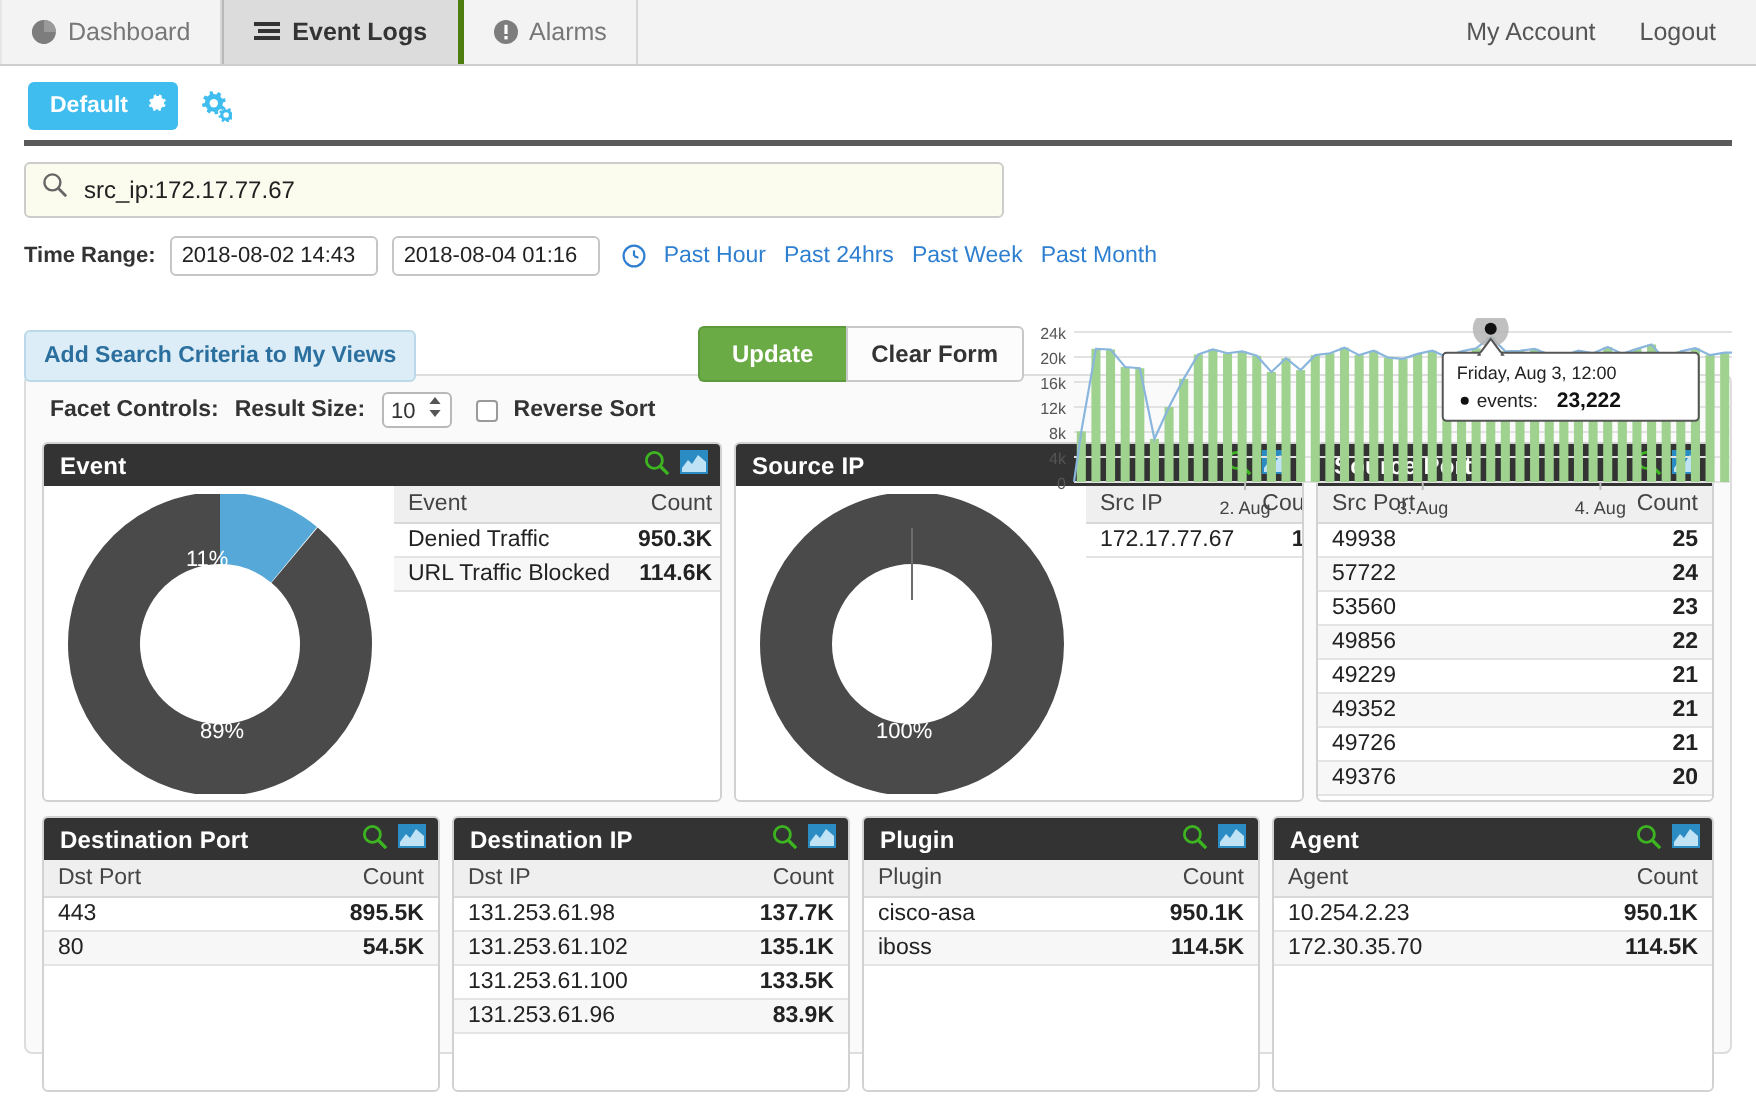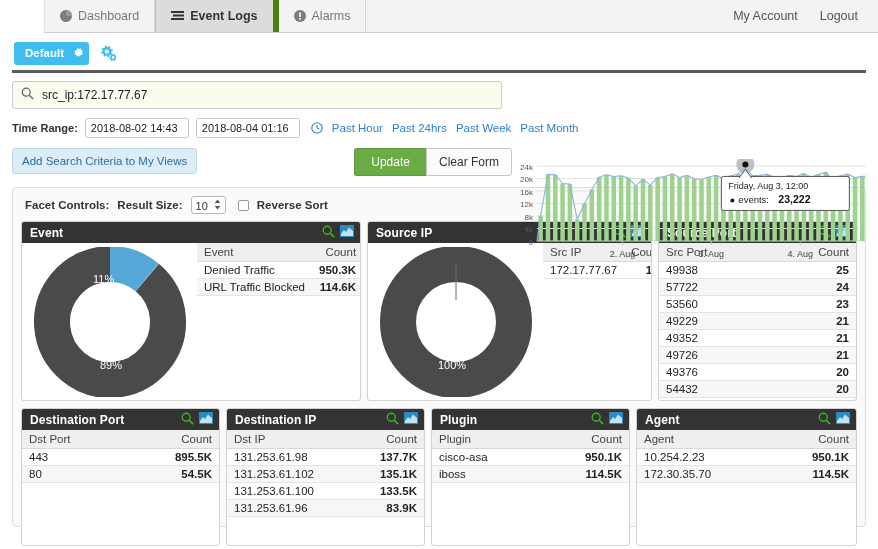--- a/index.html
+++ b/index.html
@@ -12,38 +12,37 @@
   body { position: relative; }
 
   
   .topnav {
     height: 33px;
     background: #f3f3f3;
     border-bottom: 1px solid #cfcfcf;
     display: flex;
     align-items: stretch;
     position: relative;
-    margin-left: 44px;
   }
   .tab {
     display: flex; align-items: center; gap: 6px;
     padding: 0 15px;
     font-size: 12.5px;
     color: #777;
     border-right: 1px solid #d7d7d7;
     background: #f3f3f3;
     cursor: pointer;
   }
   .tab:first-child { border-left: 1px solid #e6e6e6; }
   .tab.active {
     background: #dcdcdc;
     color: #333;
     font-weight: bold;
     border-left: 1px solid #b9b9b9;
-    border-right: 6px solid #4d7c0f;
+    border-right: 3px solid #4d7c0f;
   }
   .tab .ico { display:inline-flex; align-items:center; }
   .nav-right {
     margin-left: auto;
     display: flex; align-items: center; gap: 22px;
     padding-right: 20px;
     font-size: 12.5px; color: #555;
   }
   .nav-right span { cursor: pointer; }
 
@@ -104,21 +103,21 @@
     font-size: 11px;
     color: #222;
     padding: 3px 5px;
     width: 104px;
     height: 20px;
     display:flex; align-items:center;
   }
   .presets { display:flex; align-items:center; gap: 9px; margin-left: 4px; }
   .presets a { color: #2f7fd0; font-size: 11.5px; text-decoration: none; cursor:pointer; }
   .clock-ico { color:#2f7fd0; display:inline-flex; }
-  .btnrow { display:flex; align-items:flex-start; margin-top: 10px; width: 500px; }
+  .btnrow { display:flex; align-items:flex-end; margin-top: 25px; width: 500px; font-weight: bold; }
   .btn-add {
     background: #dcedf7;
     border: 1px solid #bcd9ea;
     border-radius: 3px;
     color: #2b6f9e;
     font-size: 11.5px;
     padding: 6px 9px;
     cursor: pointer;
   }
   .actions { margin-left: auto; display:flex; }
@@ -545,20 +544,24 @@
                 </tr>
                 <tr>
                   <td>57722</td>
                   <td class="num">24</td>
                 </tr>
                 <tr>
                   <td>53560</td>
                   <td class="num">23</td>
                 </tr>
                 <tr>
+                  <td>49856</td>
+                  <td class="num">22</td>
+                </tr>
+                <tr>
                   <td>49229</td>
                   <td class="num">21</td>
                 </tr>
                 <tr>
                   <td>49352</td>
                   <td class="num">21</td>
                 </tr>
                 <tr>
                   <td>49726</td>
                   <td class="num">21</td>

